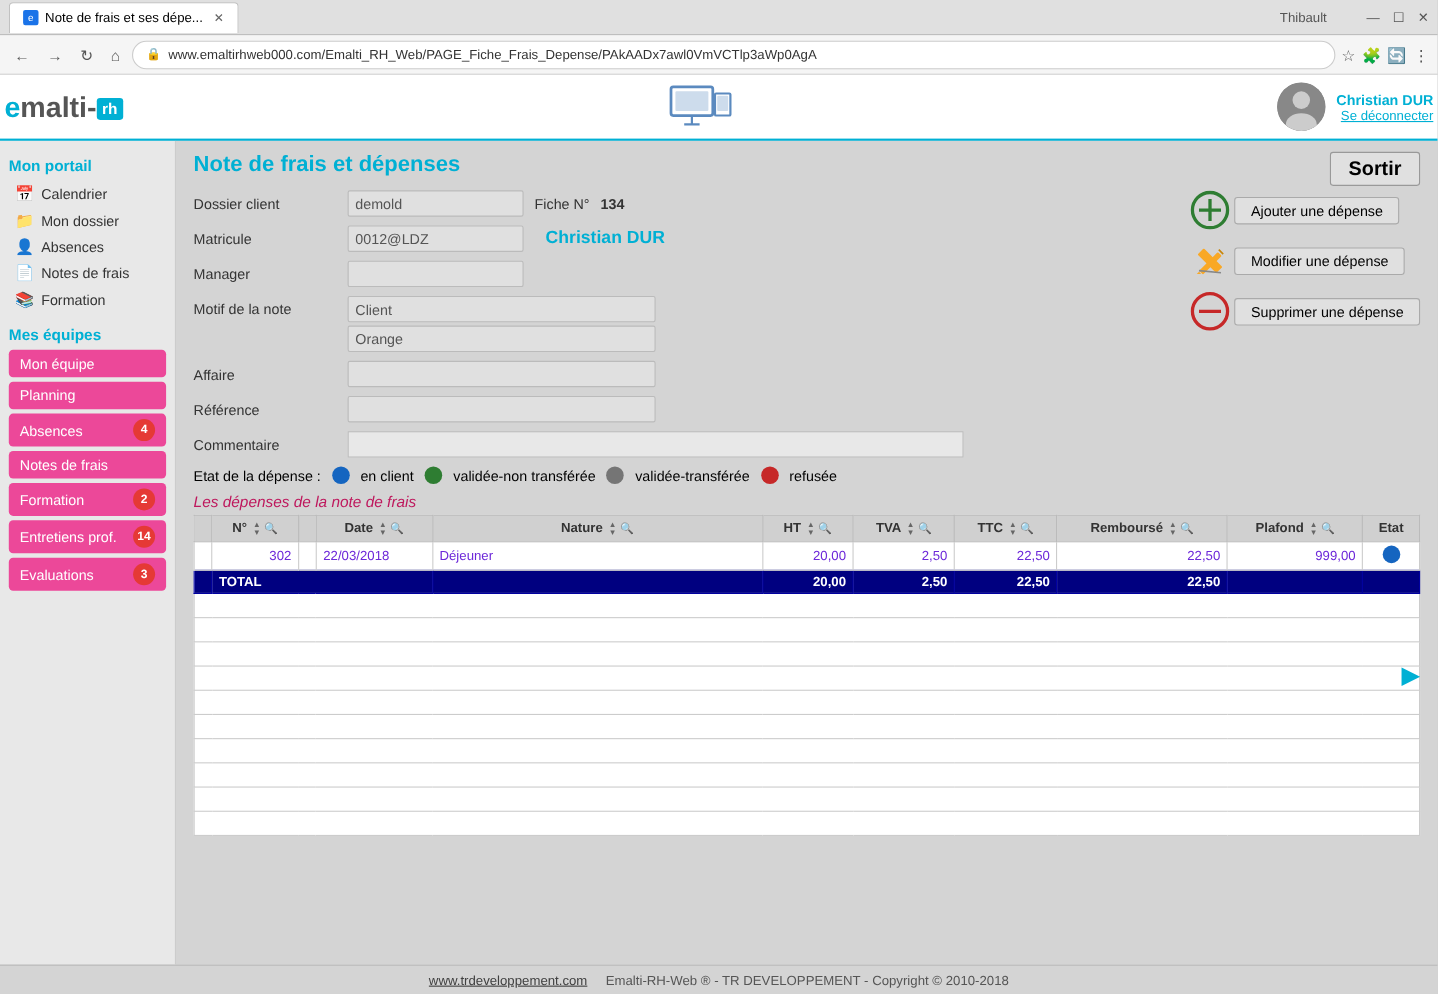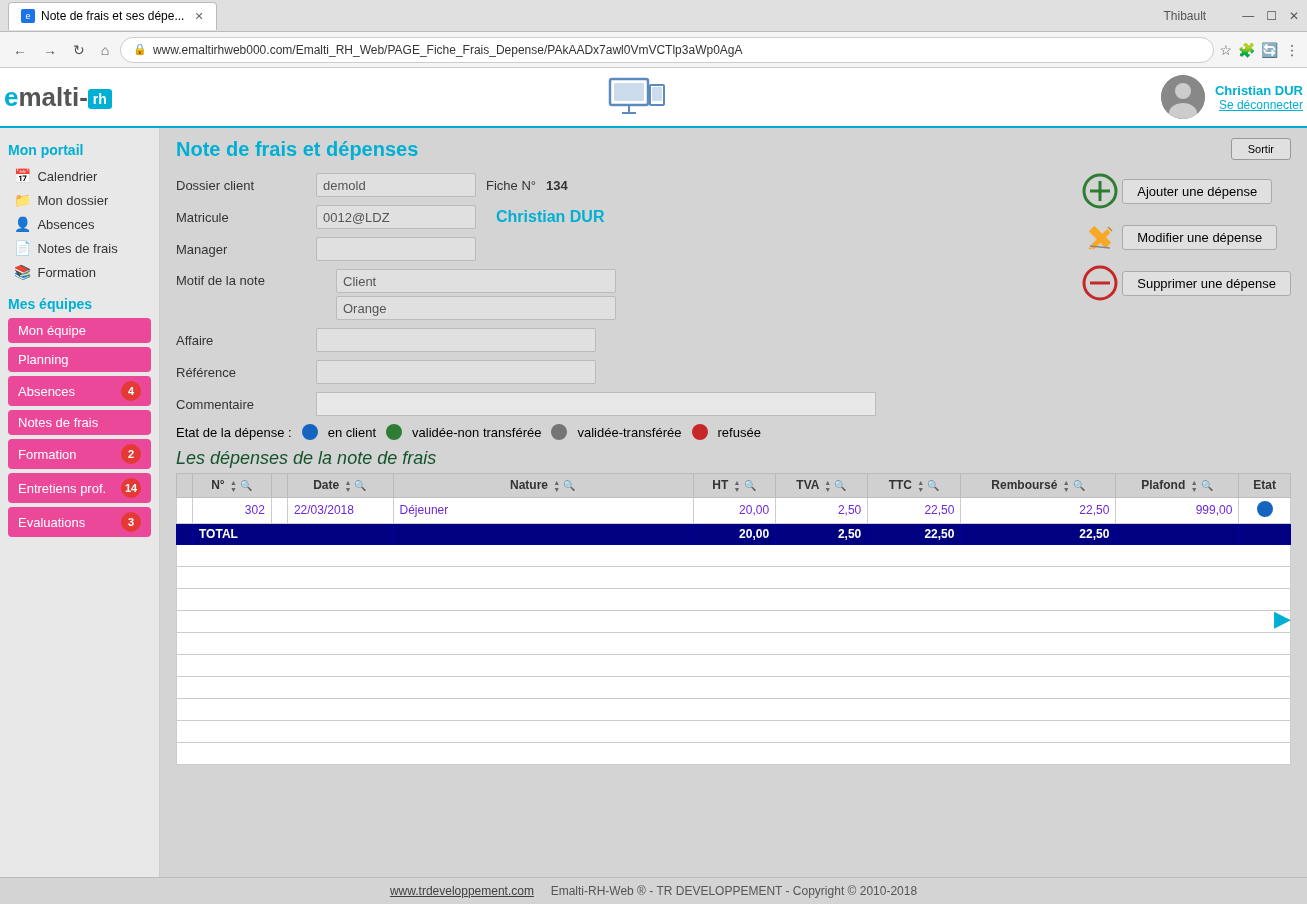--- a/index.html
+++ b/index.html
@@ -255,23 +255,24 @@
     .header-row {
       display: flex;
       justify-content: space-between;
       align-items: flex-start;
     }
 
     .sortir-btn {
       background: #e0e0e0;
       border: 1px solid #999;
       padding: 4px 16px;
-      font-size: 11px;
+      font-size: 18px;
       cursor: pointer;
       border-radius: 3px;
+      font-weight: bold;
     }
 
     .action-btn-row {
       display: flex;
       align-items: center;
       gap: 4px;
       cursor: pointer;
     }
     .action-icon {
       width: 36px;
@@ -306,23 +307,23 @@
       display: inline-block;
     }
     .dot-blue { background: #1565c0; }
     .dot-green { background: #2e7d32; }
     .dot-gray { background: #757575; }
     .dot-red { background: #c62828; }
 
     
     .table-section { margin-top: 8px; }
     .table-title {
-      color: #14532d;
+      color: #be185d;
       font-style: italic;
-      font-size: 18px;
+      font-size: 14px;
       margin-bottom: 4px;
     }
     .expense-table {
       width: 100%;
       border-collapse: collapse;
       background: #fff;
       font-size: 12px;
     }
     .expense-table th {
       background: #d0d0d0;
@@ -382,21 +383,21 @@
     .footer {
       background: #d4d4d4;
       text-align: center;
       padding: 6px;
       font-size: 12px;
       color: #555;
       border-top: 1px solid #bbb;
     }
     .footer-link { color: #404040; text-decoration: underline; cursor: pointer; }
 
-    .motif-group { display: flex; flex-direction: column; gap: 3px; margin-left: 20px; }
+    .motif-group { display: flex; flex-direction: column; gap: 3px; }
 
     .commentaire-input {
       width: 560px;
       height: 24px;
       border: 1px solid #bbb;
       background: #e8e8e8;
       padding: 0 6px;
       font-size: 13px;
     }
 

